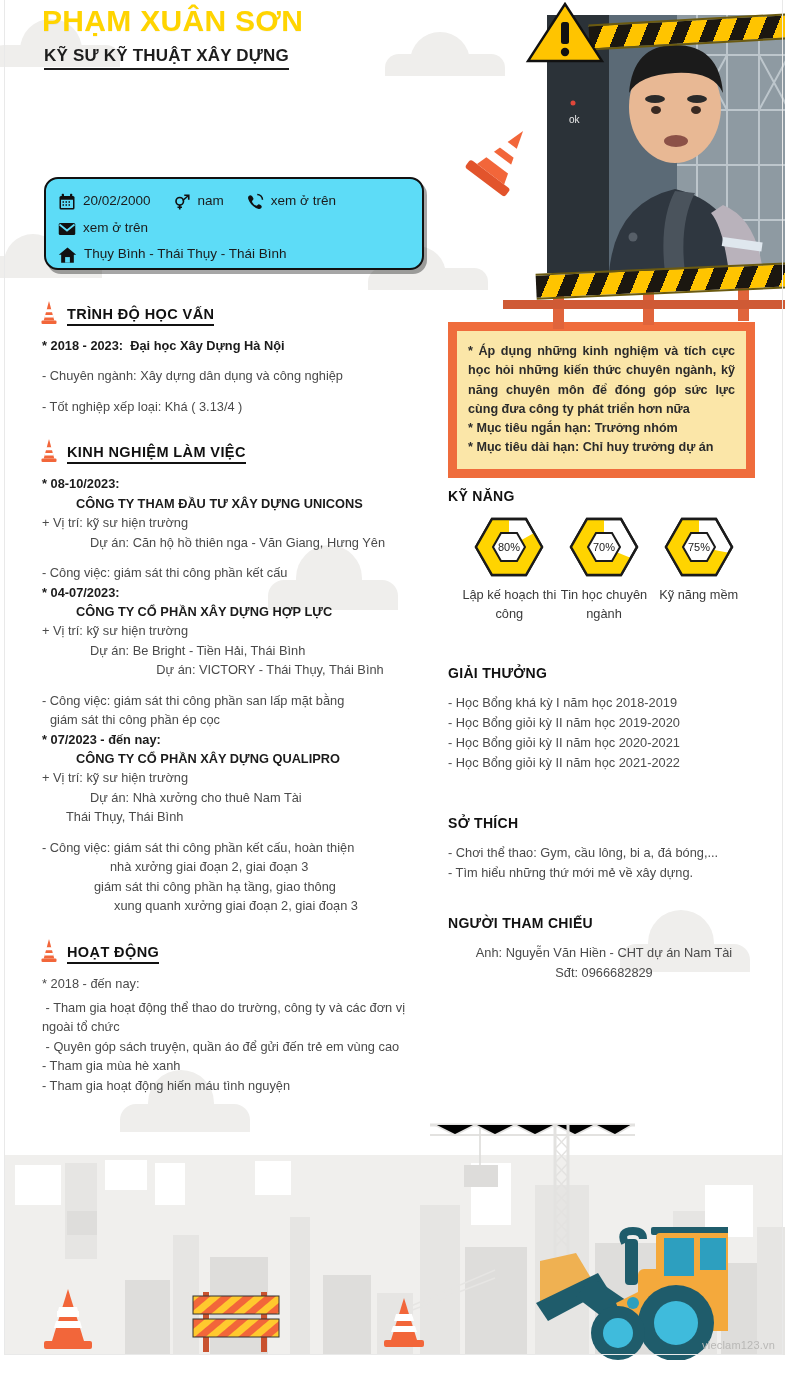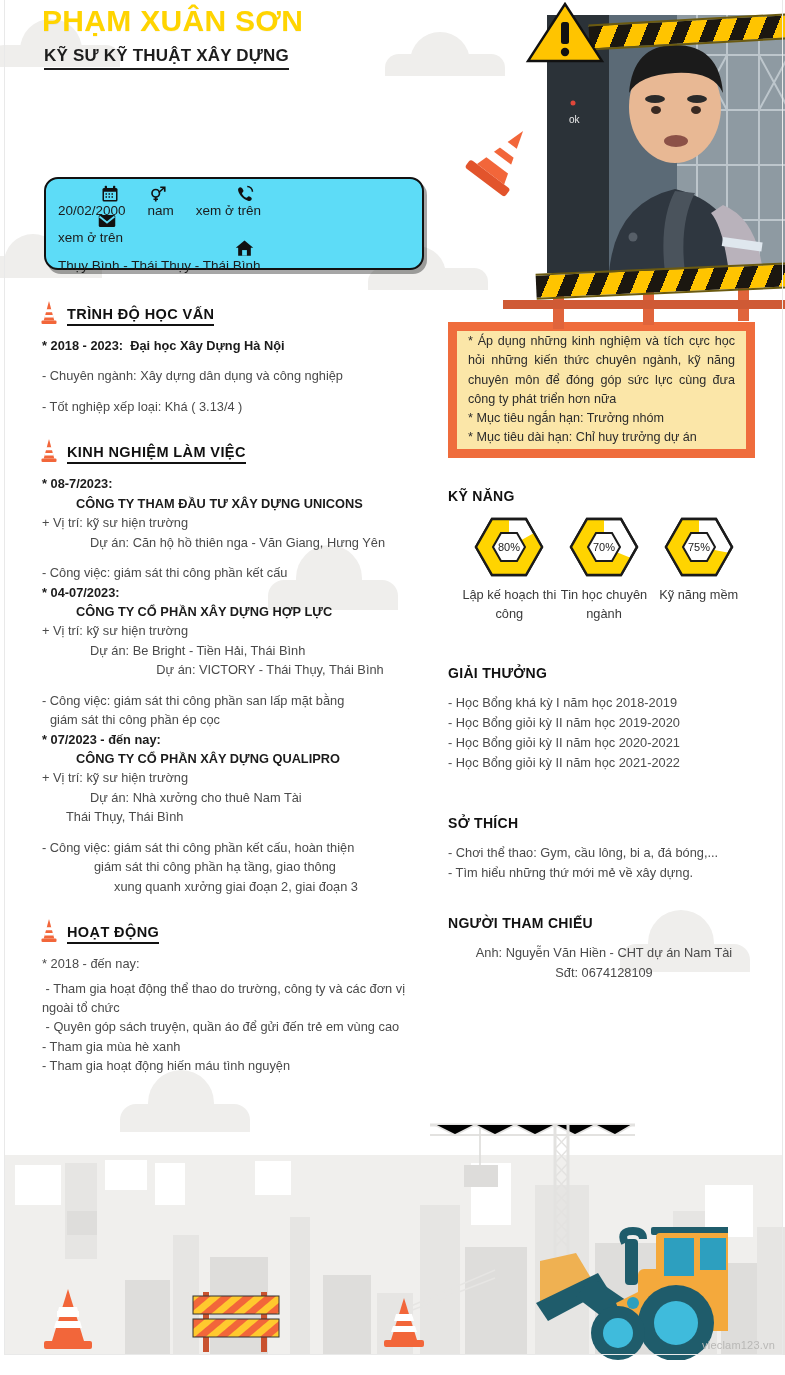--- a/index.html
+++ b/index.html
@@ -54,21 +54,21 @@
 
   
   .contact{
     position:absolute;left:44px;top:177px;width:380px;height:93px;
     background:#5ddcf7;border:2px solid #111;border-radius:14px;
     box-shadow:3px 4px 0 rgba(0,0,0,.35);
     padding:9px 12px;
     z-index:6;
   }
   .crow{display:flex;align-items:center;height:27px;color:#1b1b1b;font-size:13.5px;}
-  .citem{display:flex;align-items:flex-end;margin-right:22px;white-space:nowrap;flex-direction:column;}
+  .citem{display:flex;align-items:flex-start;margin-right:22px;white-space:nowrap;}
   .citem svg{margin-right:7px;flex:none;}
 
   
   .lcol{position:absolute;left:0;top:300px;width:450px;z-index:5;}
   .sec{margin-bottom:0;}
   .sec-head{
     display:flex;align-items:flex-end;
     margin:0 0 10px 40px;
   }
   .cone{width:18px;height:26px;margin-right:9px;flex:none;}
@@ -106,22 +106,22 @@
   .warn{position:absolute;left:76px;top:0px;z-index:10;}
   .cone-big{position:absolute;left:13px;top:118px;z-index:10;}
 
   
   .obj-outer{
     position:absolute;left:0px;top:322px;width:307px;
     background:#ef6c3c;padding:9px 9px;
     z-index:7;
   }
   .obj-inner{
-    background:#fbe6a8;padding:1px 11px;
-    font-size:12.6px;color:#2b2b2b;line-height:1.53;text-align:justify;
+    background:#fbe6a8;padding:11px 11px;
+    font-size:12.6px;color:#2b2b2b;line-height:1.53;text-align:justify;font-weight:bold;
   }
   .obj-inner .noj{text-align:left;}
 
   
   .rh{
     text-align:left;font-size:14px;font-weight:bold;color:#111;
     letter-spacing:.3px;
   }
   .rtext{font-size:12.8px;color:#4a4a4a;line-height:1.56;}
   .rcenter{text-align:center;}
@@ -352,21 +352,21 @@
         <svg class="cone" viewBox="0 0 24 34">
           <polygon points="12,1 19,27 5,27" fill="#F2663A"></polygon>
           <polygon points="8.2,12 15.8,12 16.8,16 7.2,16" fill="#ffffff"></polygon>
           <polygon points="6.8,19.5 17.2,19.5 18.2,23 5.8,23" fill="#ffffff"></polygon>
           <rect x="2" y="27" width="20" height="4.6" rx="1.4" fill="#F2663A"></rect>
         </svg>
         <span class="sec-title">KINH NGHIỆM LÀM VIỆC</span>
       </div>
 
       <div>
-        <div class="ln b">* 08-7/2023:</div>
+        <div class="ln b">* 08-10/2023:</div>
         <div class="ln b" style="margin-left:76px;">CÔNG TY THAM ĐẦU TƯ XÂY DỰNG UNICONS</div>
         <div class="ln">+ Vị trí: kỹ sư hiện trường</div>
         <div class="ln" style="margin-left:90px;">Dự án: Căn hộ hồ thiên nga - Văn Giang, Hưng Yên</div>
         <div class="gap"></div>
         <div class="ln">- Công việc: giám sát thi công phần kết cấu</div>
       </div>
 
       <div>
         <div class="ln b">* 04-07/2023:</div>
         <div class="ln b" style="margin-left:76px;">CÔNG TY CỔ PHẦN XÂY DỰNG HỢP LỰC</div>
@@ -379,20 +379,21 @@
       </div>
 
       <div>
         <div class="ln b">* 07/2023 - đến nay:</div>
         <div class="ln b" style="margin-left:76px;">CÔNG TY CỔ PHẦN XÂY DỰNG QUALIPRO</div>
         <div class="ln">+ Vị trí: kỹ sư hiện trường</div>
         <div class="ln" style="margin-left:90px;">Dự án: Nhà xưởng cho thuê Nam Tài</div>
         <div class="ln" style="margin-left:66px;">Thái Thụy, Thái Bình</div>
         <div class="gap"></div>
         <div class="ln">- Công việc: giám sát thi công phần kết cấu, hoàn thiện</div>
+        <div class="ln" style="margin-left:110px;">nhà xưởng giai đoạn 2, giai đoạn 3</div>
         <div class="ln" style="margin-left:94px;">giám sát thi công phần hạ tầng, giao thông</div>
         <div class="ln" style="margin-left:114px;">xung quanh xưởng giai đoạn 2, giai đoạn 3</div>
       </div>
     </div>
 
     <div class="gap-l"></div>
 
     <div class="sec">
       <div class="sec-head">
         <svg class="cone" viewBox="0 0 24 34">
@@ -531,21 +532,21 @@
       <div style="margin-top:12px;">
         <div class="rtext">- Chơi thể thao: Gym, cầu lông, bi a, đá bóng,...</div>
         <div class="rtext">- Tìm hiểu những thứ mới mẻ về xây dựng.</div>
       </div>
     </div>
 
     <div style="position:absolute;left:0;top:915px;width:312px;">
       <div class="rh">NGƯỜI THAM CHIẾU</div>
       <div style="margin-top:12px;">
         <div class="rtext rcenter">Anh: Nguyễn Văn Hiền - CHT dự án Nam Tài</div>
-        <div class="rtext rcenter">Sđt: 0674128109</div>
+        <div class="rtext rcenter">Sđt: 0966682829</div>
       </div>
     </div>
 
   </div>
 
   <div class="watermark">vieclam123.vn</div>
   <div class="page-frame"></div>
 </div>
 
 </body></html>

